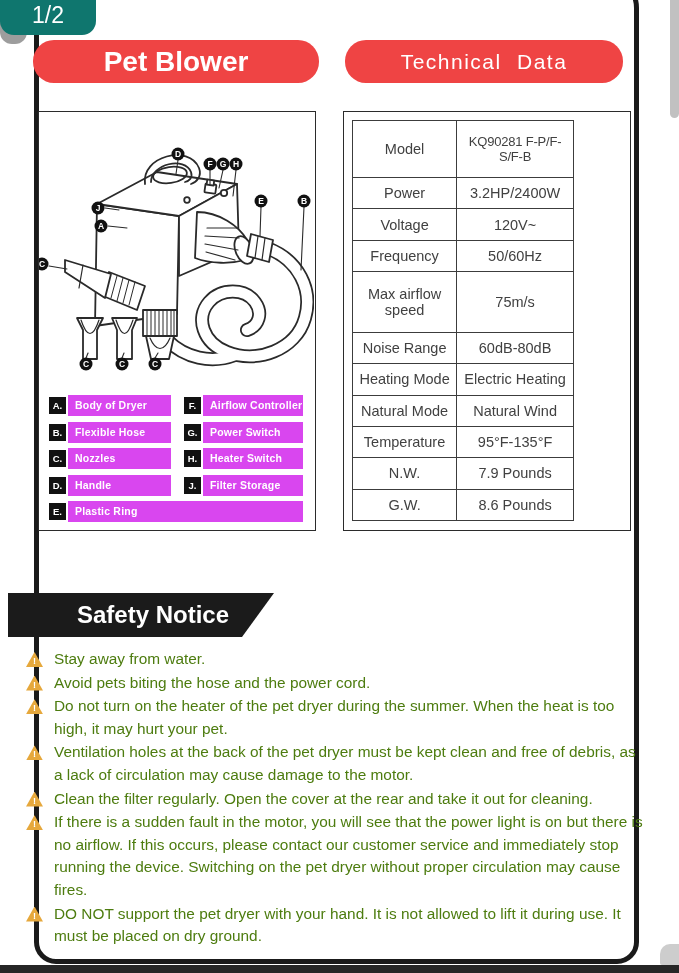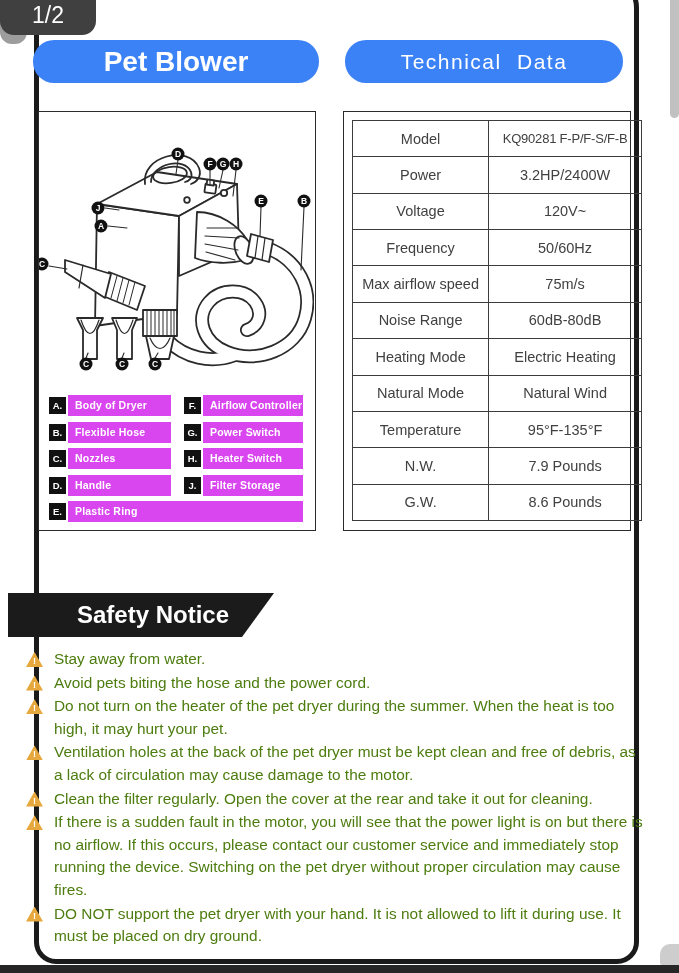--- a/index.html
+++ b/index.html
@@ -9,36 +9,36 @@
 
   
   .frame{left:34px;top:-26px;width:605px;height:990px;border:5px solid #1a1a1a;
          border-radius:34px 34px 22px 22px;box-sizing:border-box;}
 
   
   .scroll-thumb{right:0;top:0;width:9px;height:118px;background:#c1c1c1;border-radius:0 0 5px 5px;}
 
   
   .tab-back{left:0;top:0;width:27px;height:44px;background:#9d9d9d;border-radius:0 0 12px 12px;}
-  .page-tab{left:0;top:0;width:96px;height:35px;background:#404040;border-radius:0 0 14px 14px;
+  .page-tab{left:0;top:0;width:96px;height:35px;background:#0f766e;border-radius:0 0 14px 14px;
             color:#fff;font-size:23px;line-height:30px;text-align:center;padding-top:0;}
 
   
-  .banner{background:#3b82f6;color:#fff;border-radius:21px;text-align:center;box-sizing:border-box;}
+  .banner{background:#ef4444;color:#fff;border-radius:21px;text-align:center;box-sizing:border-box;}
   .banner-left{left:33px;top:40px;width:286px;height:43px;font-size:28px;font-weight:bold;line-height:43px;}
   .banner-right{left:345px;top:40px;width:278px;height:43px;font-size:21px;line-height:43px;
                 letter-spacing:1.5px;word-spacing:8px;}
 
   
   .panel{border:1.5px solid #2b2b2b;box-sizing:border-box;background:#fff;}
   .left-panel{left:38px;top:111px;width:278px;height:420px;}
   .right-panel{left:343px;top:111px;width:288px;height:420px;}
 
   
-  .tech-table{position:absolute;left:8px;top:8px;width:290px;height:401px;border-collapse:collapse;
+  .tech-table{position:absolute;left:8px;top:8px;width:222px;height:401px;border-collapse:collapse;
               table-layout:fixed;}
   .tech-table td{border:1px solid #3c3c3c;text-align:center;vertical-align:middle;
                  color:#414141;font-size:14.5px;padding:0 2px;}
   .tech-table td.val{font-size:14.5px;}
   .tech-table tr.small td.val{font-size:13px;letter-spacing:-0.2px;}
   .c1{width:47%;} .c2{width:53%;}
 
   
   svg text.badge{fill:#fff;font-size:8.5px;font-weight:bold;text-anchor:middle;
                  font-family:"Liberation Sans",sans-serif;}

